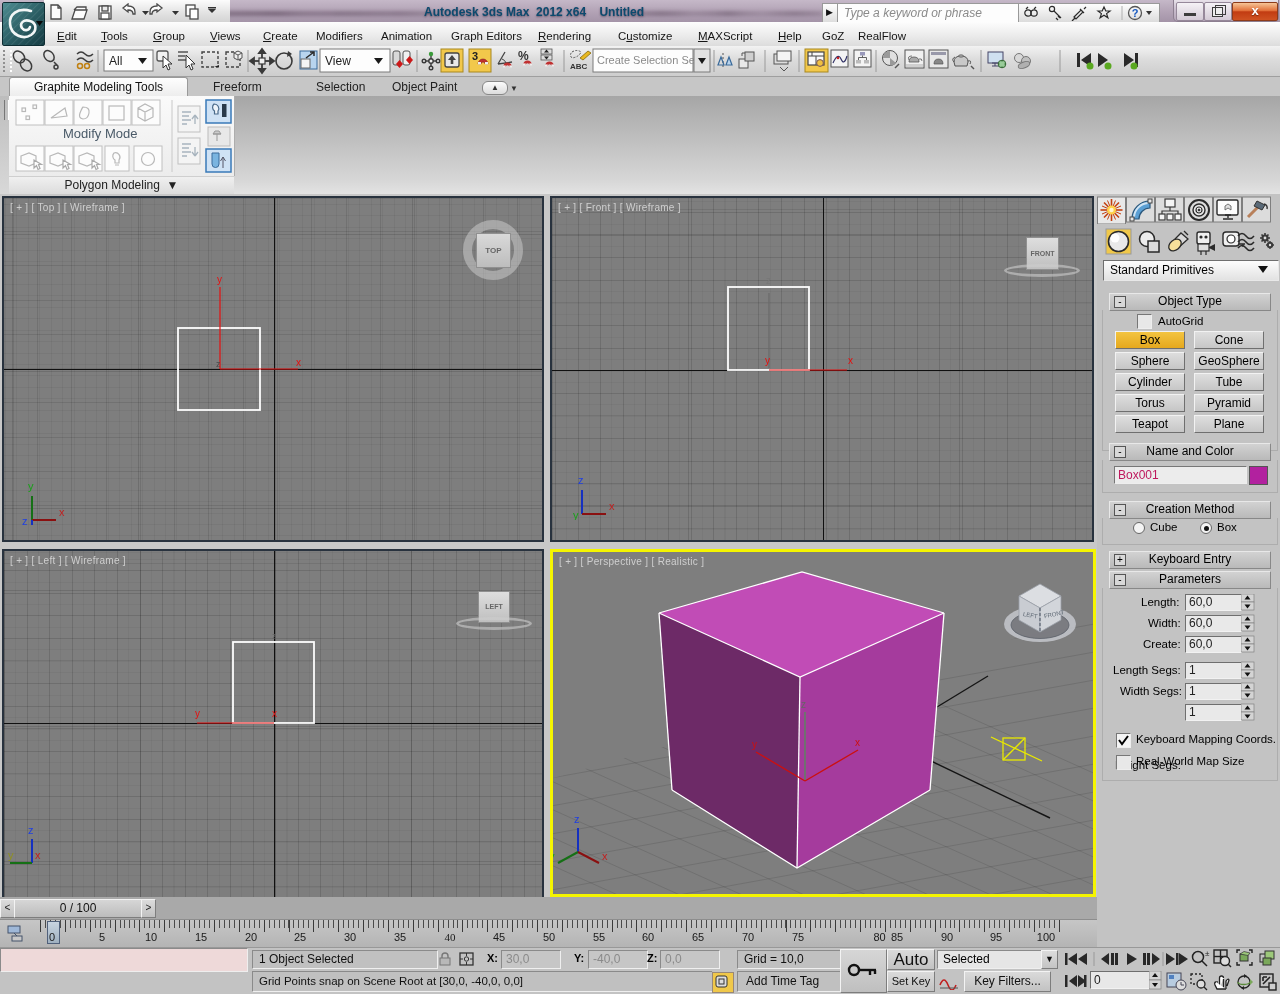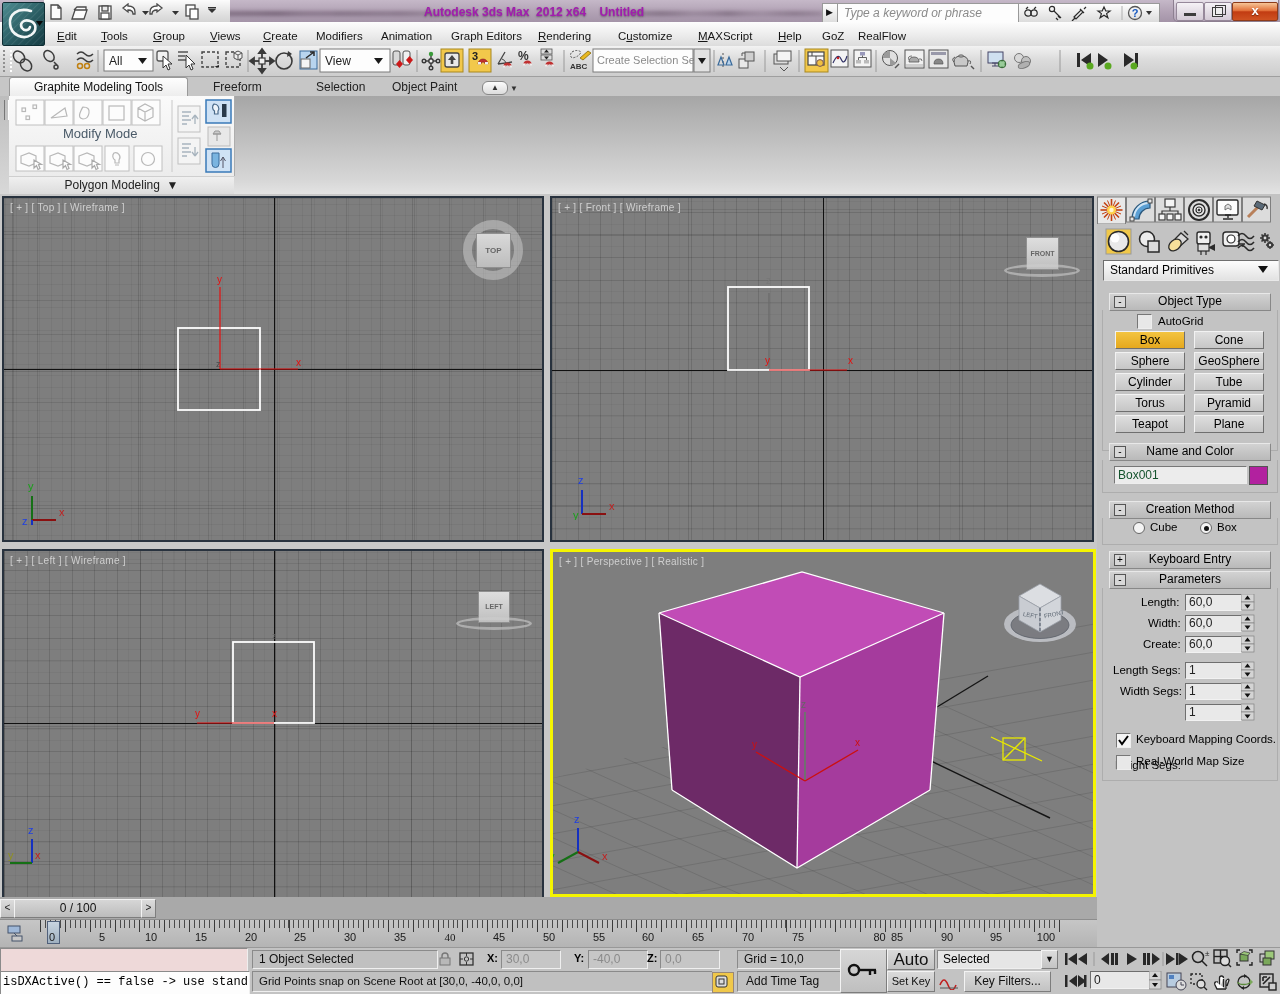--- a/index.html
+++ b/index.html
@@ -45,21 +45,21 @@
     <path d="M89,9 q0,-6 -7,-6 l0,-2 -5,4 5,4 0,-2 q5,0 5,4 l2,0 z" fill="#fdfdfd"></path>
     <path d="M104,9 q0,-6 7,-6 l0,-2 5,4 -5,4 0,-2 q-5,0 -5,4 l-2,0 z" fill="#fdfdfd"></path>
     <rect x="140" y="2" width="9" height="11" fill="#fdfdfd"></rect>
         <rect x="144" y="6" width="8" height="10" fill="#fdfdfd"></rect>
   </g>
   <path d="M96,8 l7,0 -3.5,4 z" fill="#333"></path>
   <path d="M126,8 l7,0 -3.5,4 z" fill="#333"></path>
   <path d="M162,6 l8,0 -4,4 z M162,4 l8,0 0,1.6 -8,0 z" fill="#333"></path>
 </svg>
 
-<div class="abs" style="left:424px;top:5px;width:300px;font-size:12px;font-weight:bold;color:#a21caf;text-shadow:0 1px 2px rgba(80,60,80,.7);white-space:nowrap;">Autodesk 3ds Max&nbsp; 2012 x64 &nbsp;&nbsp;&nbsp;Untitled</div>
+<div class="abs" style="left:424px;top:5px;width:300px;font-size:12px;font-weight:bold;color:#0c4a6e;text-shadow:0 1px 2px rgba(80,60,80,.7);white-space:nowrap;">Autodesk 3ds Max&nbsp; 2012 x64 &nbsp;&nbsp;&nbsp;Untitled</div>
 
 <div class="abs" style="left:822px;top:3px;width:14px;height:19px;background:linear-gradient(#fefefe,#dcdcdc);border:1px solid #999;">
       <span style="position:absolute;left:3px;top:3px;font-size:9px;color:#111;">▶</span>
     </div>
 <div class="abs" style="left:837px;top:3px;width:180px;height:19px;background:#fdfdfd;border:1px solid #999;font-style:italic;color:#8a8a8a;font-size:12px;line-height:19px;padding-left:6px;">Type a keyword or phrase</div>
 <div class="abs" style="left:1018px;top:3px;width:140px;height:19px;background:linear-gradient(#fdfdfd,#dadada);border:1px solid #999;"></div>
 <svg class="abs" style="left:1022px;top:5px;" width="134" height="16" viewBox="0 0 134 16">
   <g stroke="#2a2a2a" fill="none" stroke-width="1.2">
     <circle cx="6" cy="8" r="3.2"></circle>
         <circle cx="12" cy="8" r="3.2"></circle>
@@ -727,21 +727,21 @@
 <div class="pbtn" style="left:1194px;top:352px;width:68px;height:16px;line-height:16px;">GeoSphere</div>
 <div class="pbtn" style="left:1115px;top:373px;width:68px;height:16px;line-height:16px;">Cylinder</div>
 <div class="pbtn" style="left:1194px;top:373px;width:68px;height:16px;line-height:16px;">Tube</div>
 <div class="pbtn" style="left:1115px;top:394px;width:68px;height:16px;line-height:16px;">Torus</div>
 <div class="pbtn" style="left:1194px;top:394px;width:68px;height:16px;line-height:16px;">Pyramid</div>
 <div class="pbtn" style="left:1115px;top:415px;width:68px;height:16px;line-height:16px;">Teapot</div>
 <div class="pbtn" style="left:1194px;top:415px;width:68px;height:16px;line-height:16px;">Plane</div>
 
 <div class="rollhead" style="top:443px;"><span class="rollsign">-</span>Name and Color</div>
 <div class="abs" style="left:1102px;top:460px;width:174px;height:32px;border:1px solid #adadad;border-top:none;"></div>
-<div class="abs" style="left:1114px;top:466px;width:128px;height:16px;background:#ececec;border:1px solid;border-color:#777 #eee #eee #777;font-size:12px;line-height:16px;padding-left:3px;color:#14532d;">Box001</div>
+<div class="abs" style="left:1114px;top:466px;width:128px;height:16px;background:#ececec;border:1px solid;border-color:#777 #eee #eee #777;font-size:12px;line-height:16px;padding-left:3px;color:#be185d;">Box001</div>
 <div class="abs" style="left:1249px;top:466px;width:17px;height:17px;background:#b2219f;border:1px solid #555;"></div>
 
 <div class="rollhead" style="top:501px;"><span class="rollsign">-</span>Creation Method</div>
 <div class="abs" style="left:1102px;top:518px;width:174px;height:26px;border:1px solid #adadad;border-top:none;"></div>
 <div class="abs" style="left:1133px;top:522px;width:10px;height:10px;border-radius:50%;background:#f4f4f4;border:1px solid #666;"></div>
 <div class="lbl" style="left:1150px;top:521px;">Cube</div>
 <div class="abs" style="left:1200px;top:522px;width:10px;height:10px;border-radius:50%;background:#f4f4f4;border:1px solid #666;">
       <div style="position:absolute;left:2.5px;top:2.5px;width:5px;height:5px;border-radius:50%;background:#111;"></div>
     </div>
 <div class="lbl" style="left:1217px;top:521px;">Box</div>
@@ -842,21 +842,20 @@
 
 <svg class="abs" style="left:6px;top:925px;" width="22" height="18" viewBox="0 0 22 18">
   <rect x="2" y="1" width="12" height="7" fill="#9fb8d8" stroke="#44536a"></rect>
   <rect x="6" y="11" width="10" height="5" fill="#c8c8c8" stroke="#44536a"></rect>
   <line x1="8" y1="8" x2="11" y2="11" stroke="#44536a"></line>
 </svg>
 
 <div class="abs" style="left:0;top:947px;width:1280px;height:47px;background:#c3c3c3;border-top:1px solid #989898;"></div>
 
 <div class="abs" style="left:0;top:948px;width:246px;height:22px;background:#eed9d9;border:1px solid;border-color:#8a8a8a #eee #eee #8a8a8a;"></div>
-<div class="abs" style="left:0;top:971px;width:246px;height:22px;background:#fdfdfd;border:1px solid;border-color:#8a8a8a #eee #eee #8a8a8a;font-family:'Liberation Mono',monospace;font-size:12px;line-height:21px;white-space:nowrap;overflow:hidden;color:#000;padding-left:2px;">isDXActive() == false -&gt; use stand</div>
 
 <div class="abs sunk" style="left:252px;top:950px;width:178px;height:17px;background:#c0c0c0;font-size:12px;line-height:17px;padding-left:6px;color:#111;">1 Object Selected</div>
 <div class="abs sunk" style="left:252px;top:971px;width:453px;height:19px;background:#c0c0c0;font-size:11.5px;line-height:19px;padding-left:6px;color:#111;">Grid Points snap on Scene Root at [30,0, -40,0, 0,0]</div>
 
 <svg class="abs" style="left:438px;top:951px;" width="40" height="16" viewBox="0 0 40 16">
   <rect x="2" y="7" width="10" height="7" fill="#b8b8b8" stroke="#777"></rect>
   <path d="M4,7 v-2 a3,3 0 0 1 6,0 v2" fill="none" stroke="#777" stroke-width="1.4"></path>
   <rect x="22" y="2" width="13" height="12" fill="none" stroke="#333" stroke-width="1.3"></rect>
   <circle cx="28.5" cy="8" r="2.2" fill="none" stroke="#333"></circle>
   <path d="M28.5,2 v3 M28.5,11 v3 M22,8 h3 M32,8 h3" stroke="#333"></path>

